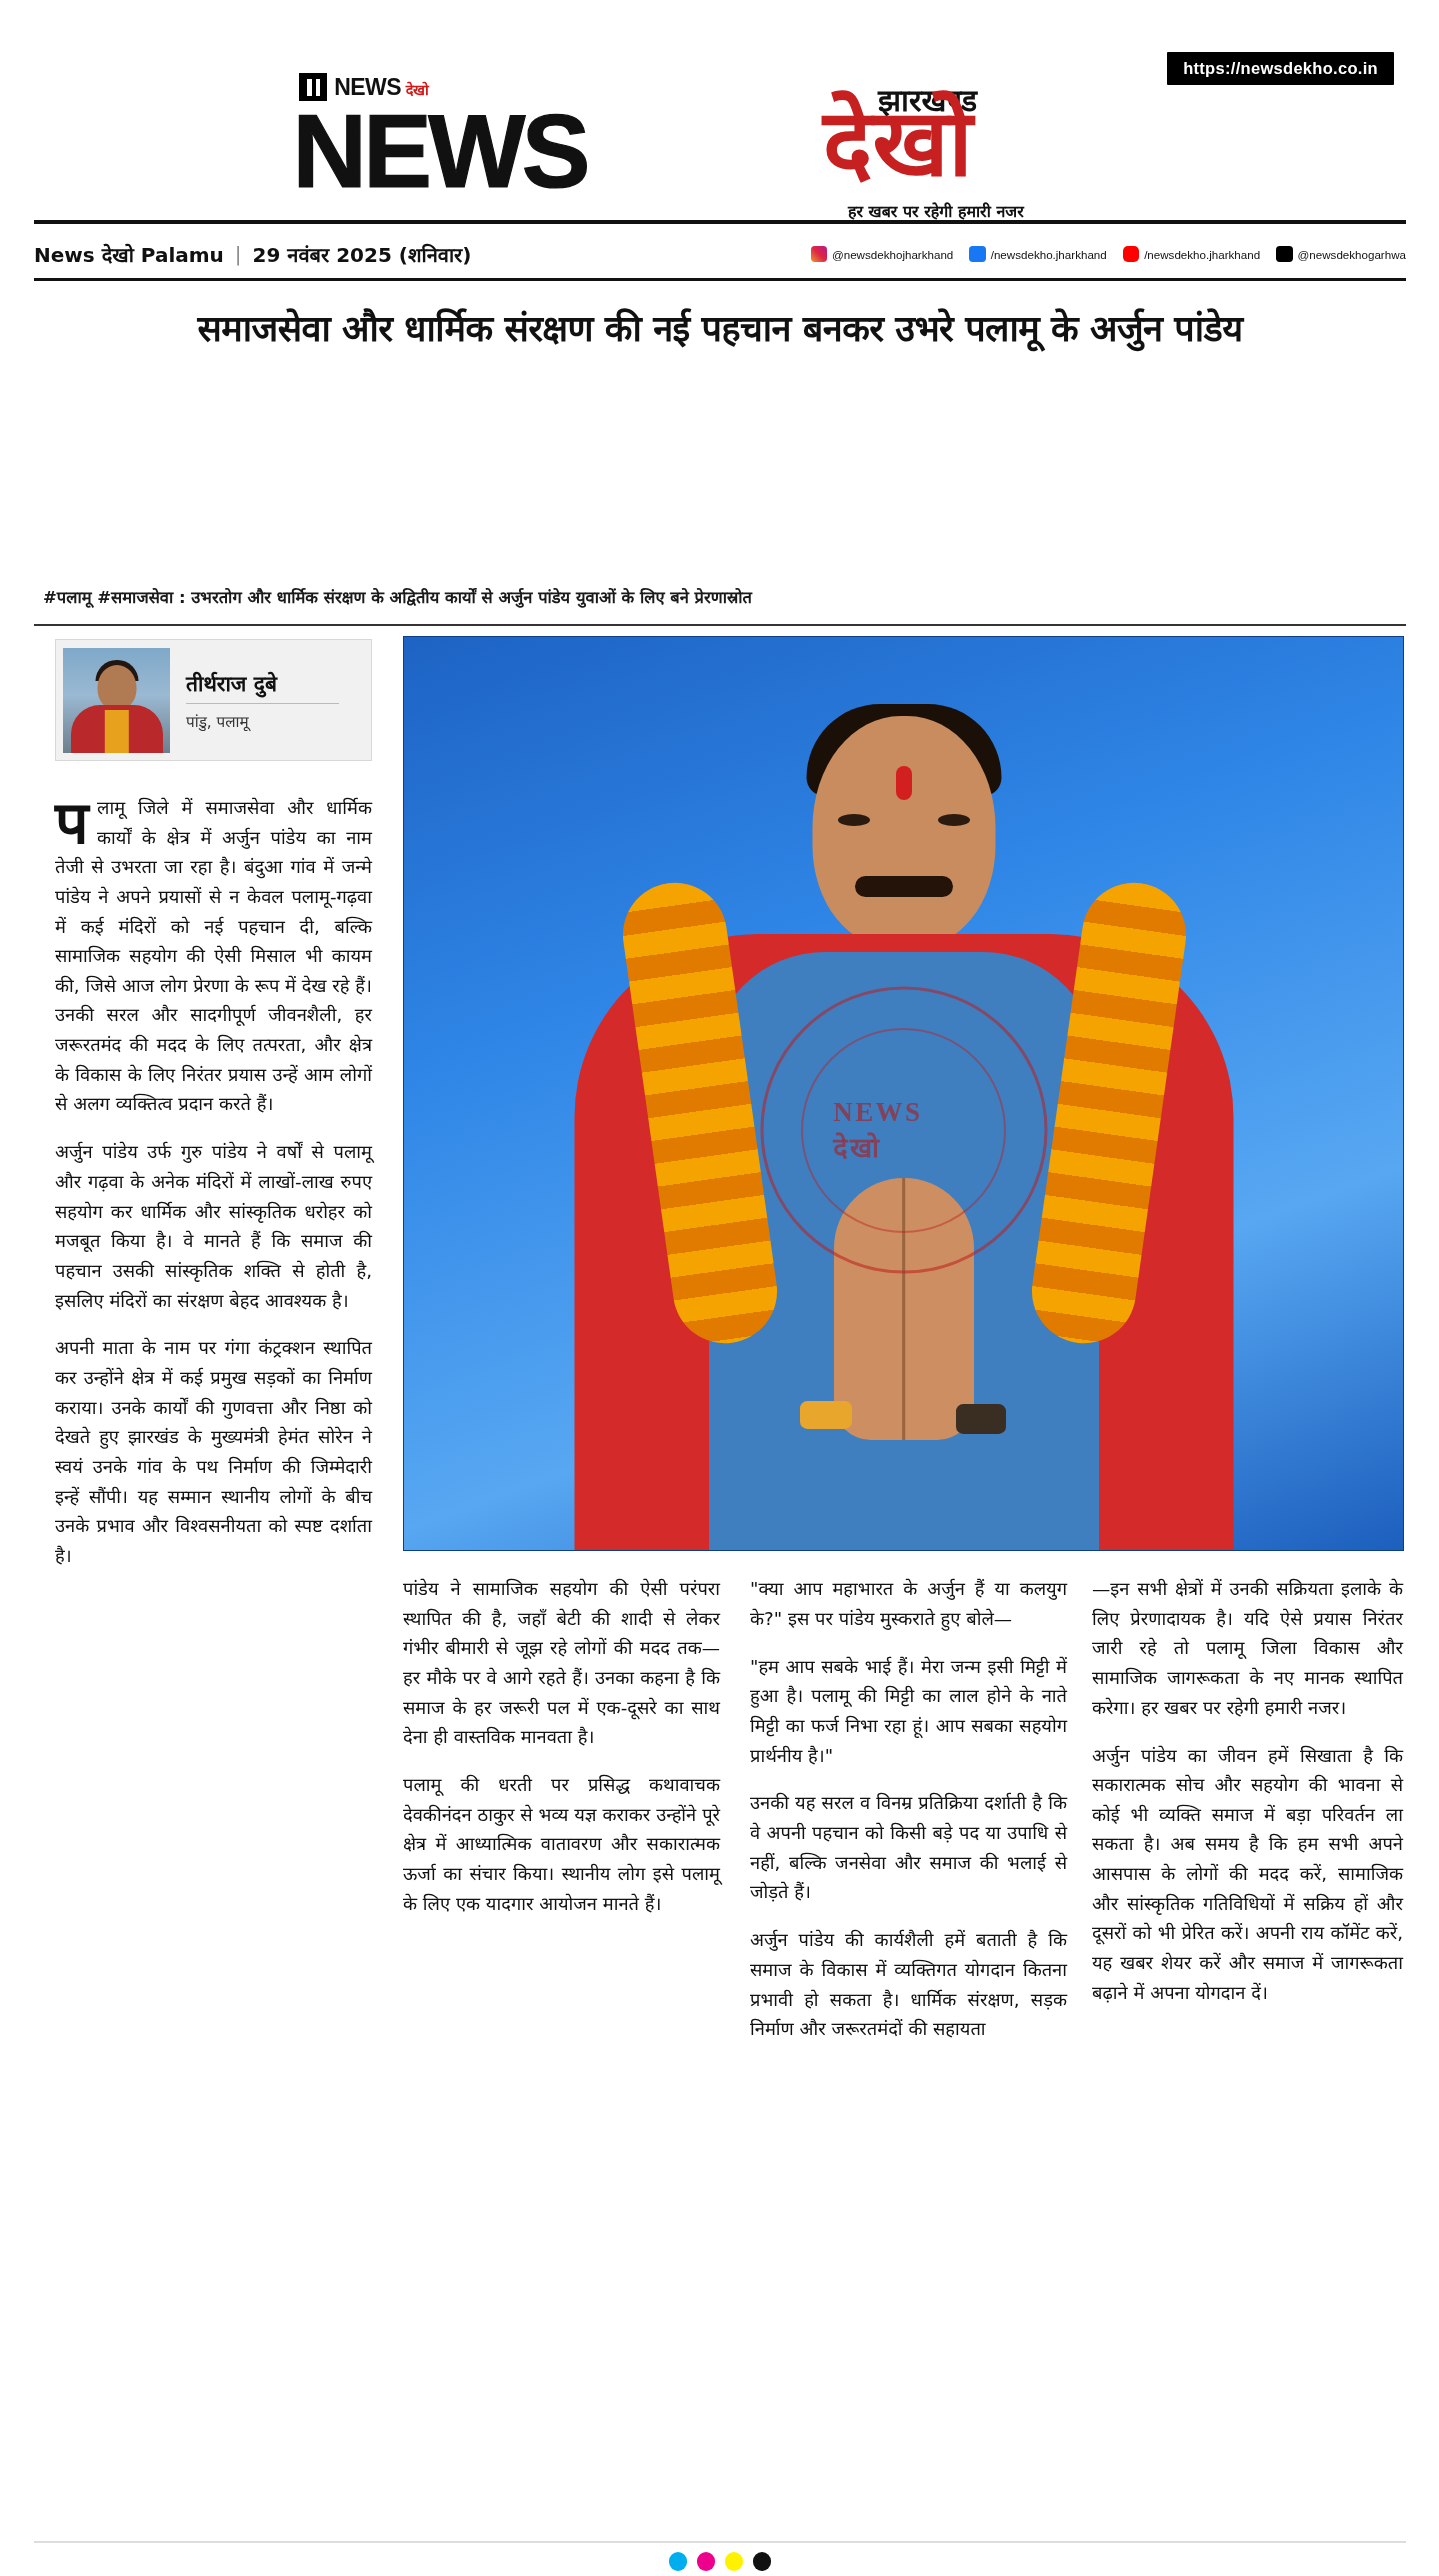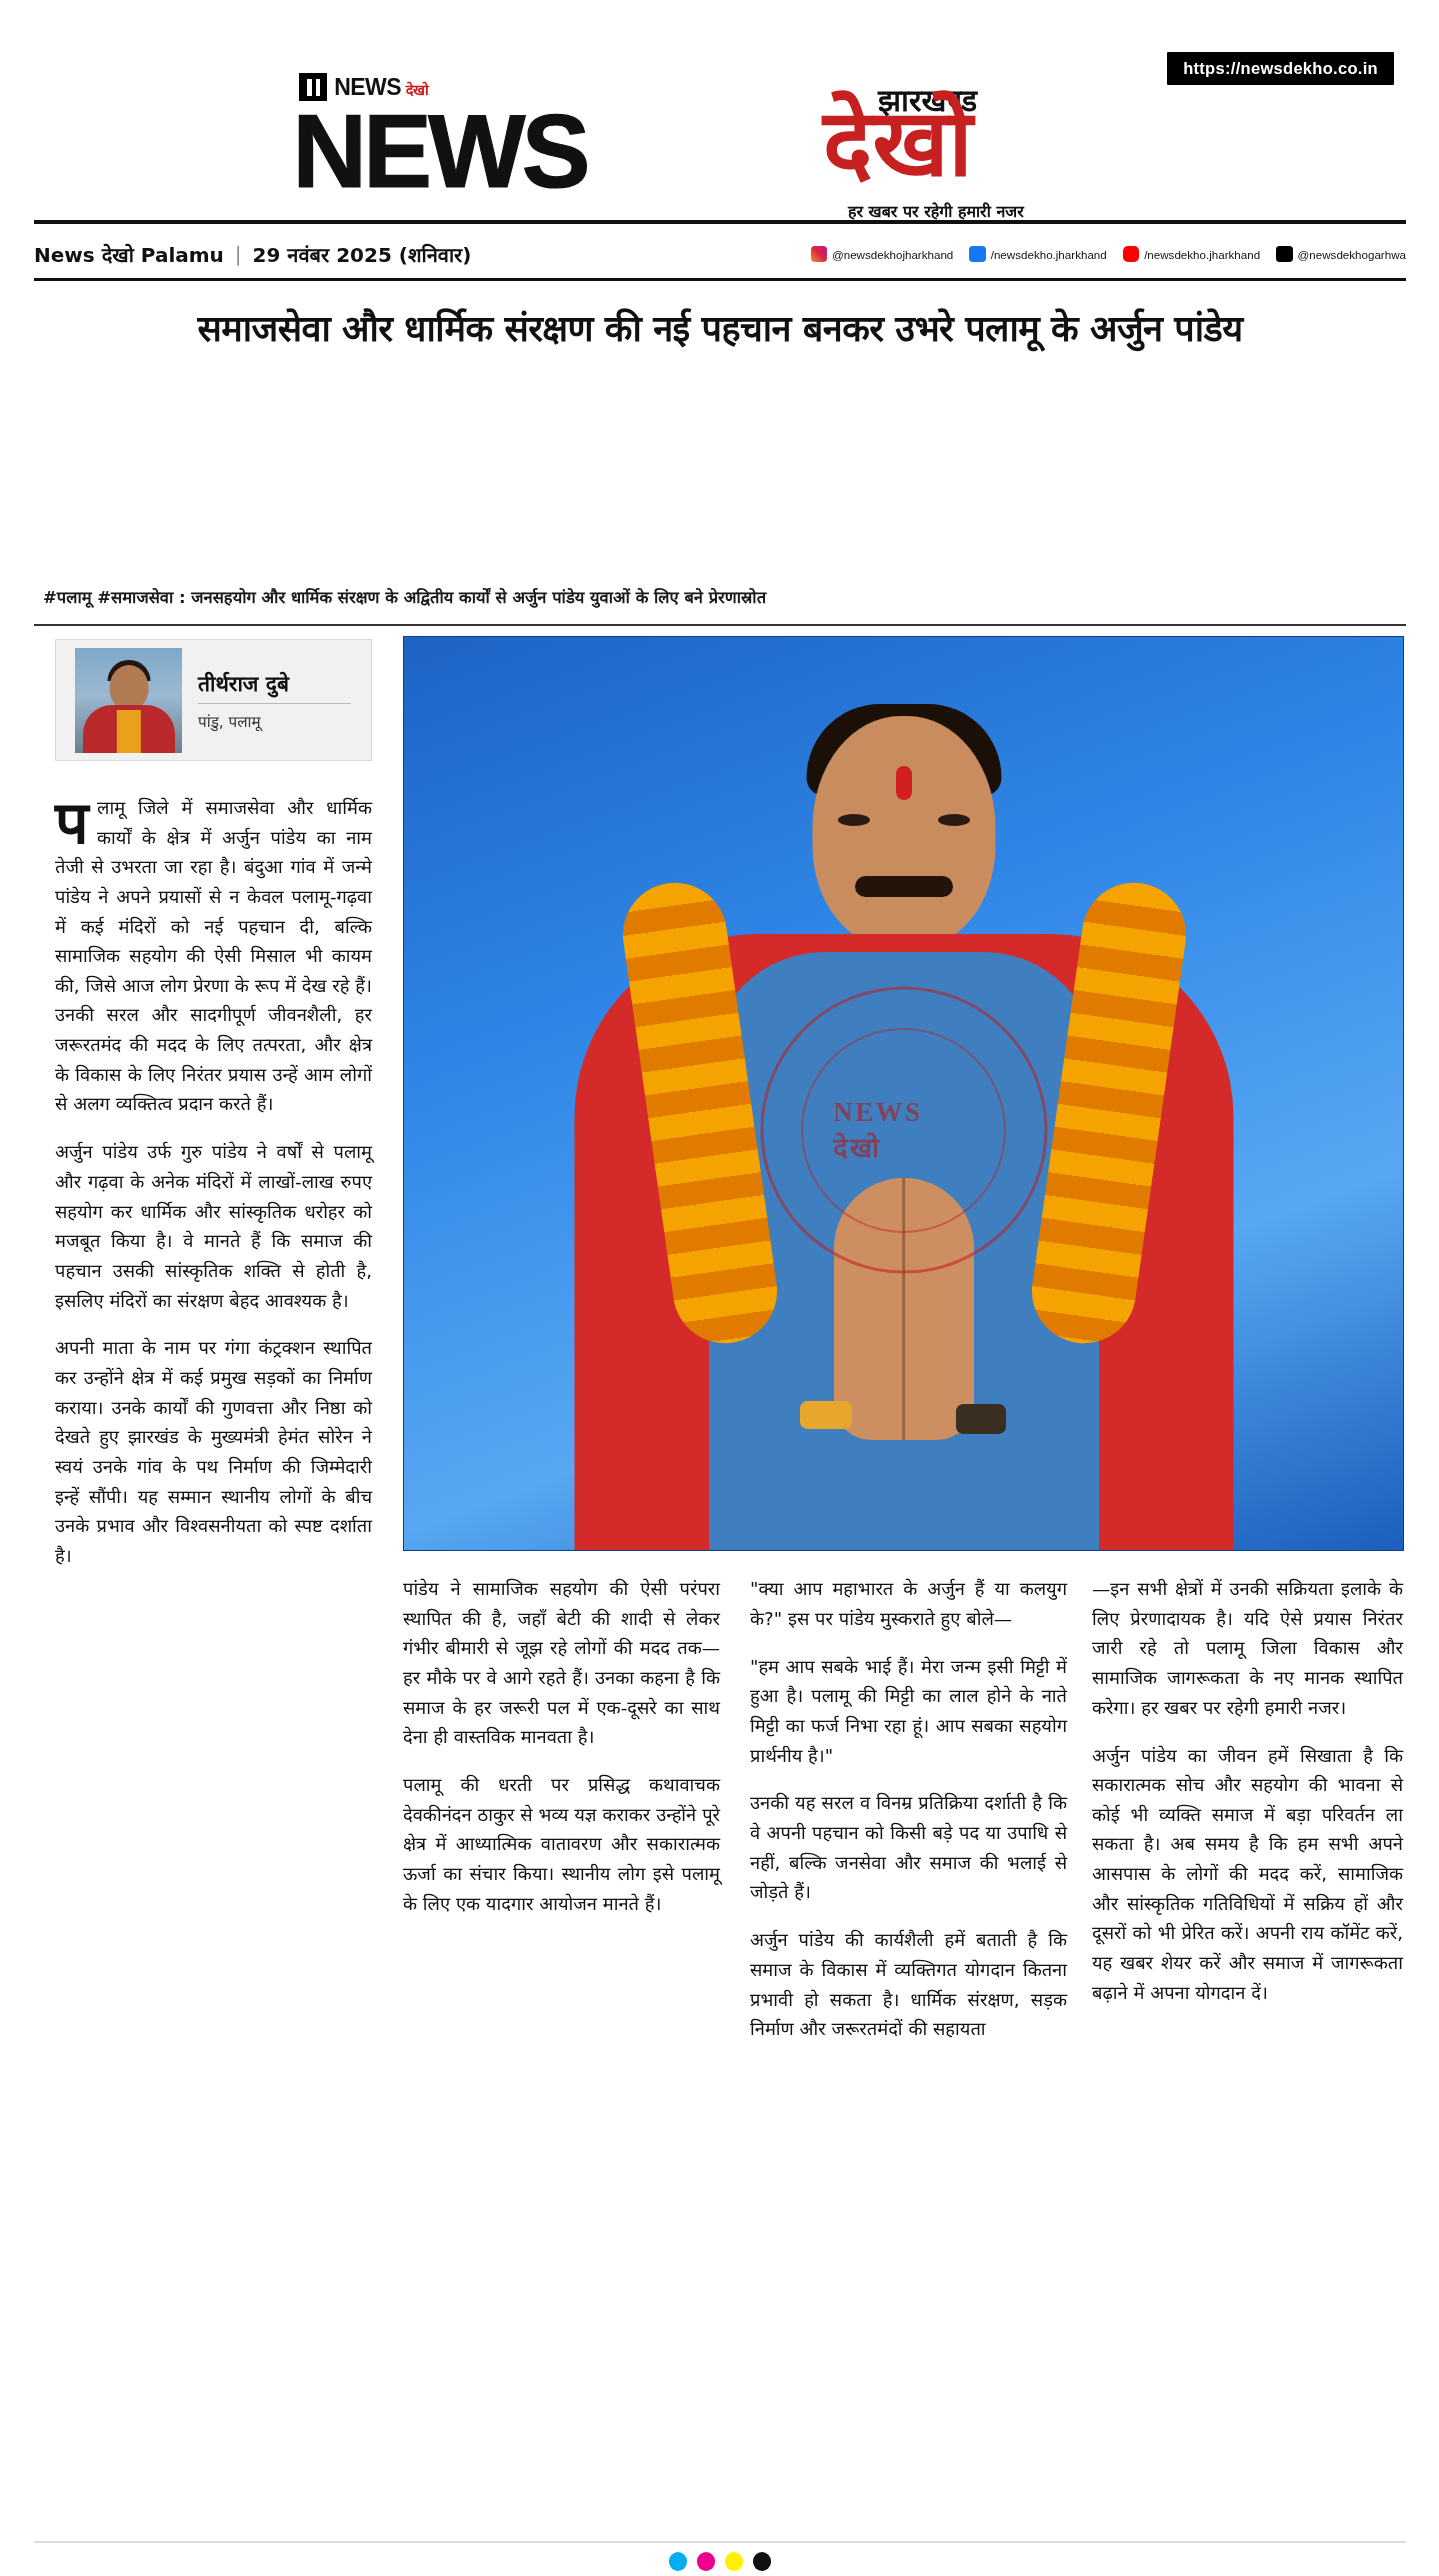--- a/index.html
+++ b/index.html
@@ -209,21 +209,21 @@
   .author-card {
     position: absolute;
     left: 55px;
     top: 639px;
     width: 317px;
     height: 122px;
     background: #f1f1f1;
     border: 1.2px solid #d8d8d8;
     display: flex;
     align-items: center;
-    padding: 19px;
+    padding: 7px;
   }
   .author-photo {
     width: 107px; height: 105px;
     background: linear-gradient(#7fa8c9 0%, #9ab9d2 45%, #6d7f8c 100%);
     position: relative;
     overflow: hidden;
     flex: 0 0 auto;
   }
   .author-photo .face {
     position: absolute;
@@ -499,21 +499,21 @@
       </div>
       <div class="social">
         <span class="sicon x"></span>
         <span>@newsdekhogarhwa</span>
       </div>
     </div>
   </div>
   <div class="head-rule2"></div>
 
   <h1 class="headline">समाजसेवा और धार्मिक संरक्षण की नई पहचान बनकर उभरे पलामू के अर्जुन पांडेय</h1>
-  <div class="subhead">#पलामू #समाजसेवा : जनसहयोग और धार्मिक संरक्षण के अद्वितीय कार्यों से अर्जुन पांडेय युवाओं के लिए बने प्रेरणास्रोत</div>
+  <div class="subhead">#पलामू #समाजसेवा : उभरतोग और धार्मिक संरक्षण के अद्वितीय कार्यों से अर्जुन पांडेय युवाओं के लिए बने प्रेरणास्रोत</div>
   <div class="sub-rule"></div>
 
   <div class="author-card">
     <div class="author-photo">
       <div class="hair"></div>
       <div class="face"></div>
       <div class="body"></div>
       <div class="scarf"></div>
     </div>
     <div class="author-meta">

